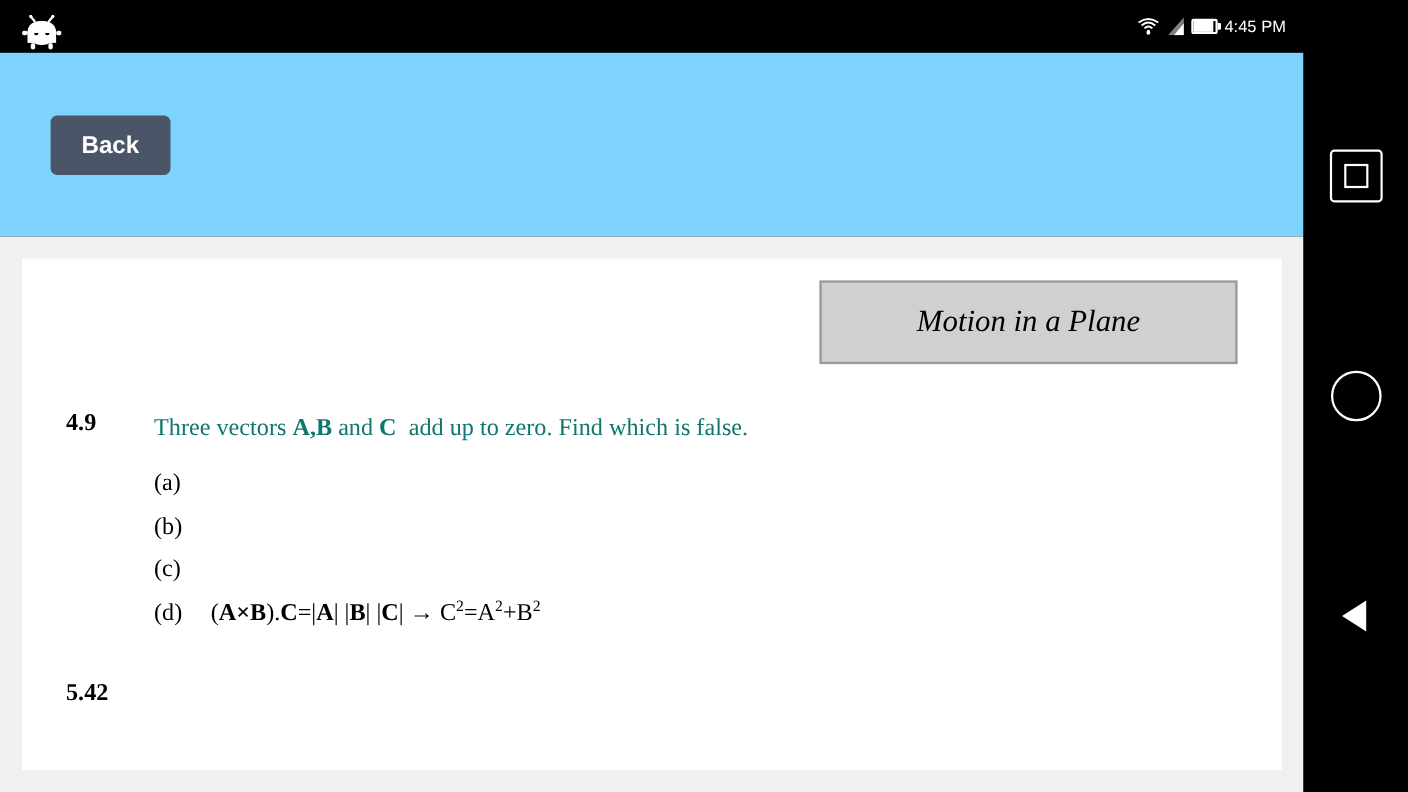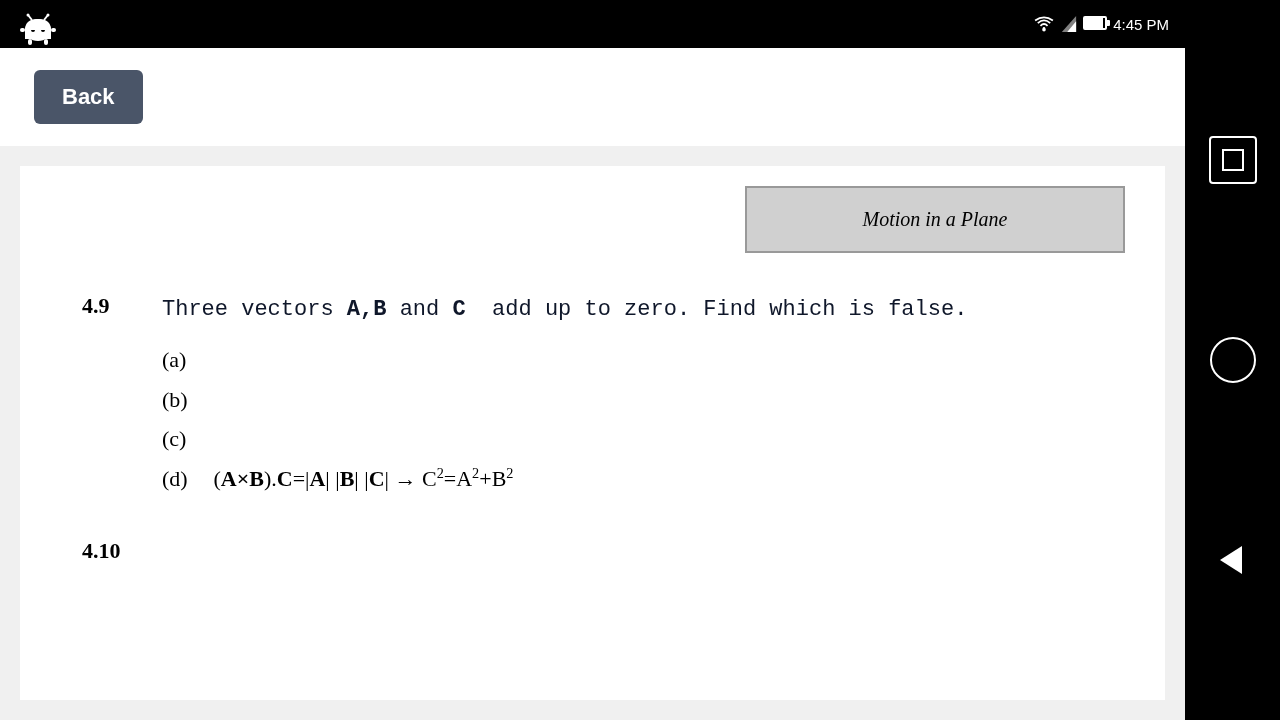--- a/index.html
+++ b/index.html
@@ -29,20 +29,21 @@
       background: #000;
       display: flex;
       align-items: center;
       justify-content: flex-end;
       padding-right: 16px;
       gap: 8px;
     }
 
     .status-icons {
       display: flex;
+      align-items: center;
       gap: 6px;
     }
 
     .wifi-icon {
       width: 22px;
       height: 16px;
     }
 
     .signal-icon {
       width: 16px;
@@ -79,25 +80,25 @@
     .status-time {
       color: #fff;
       font-family: Arial, sans-serif;
       font-size: 15px;
       font-weight: 500;
     }
 
     
     .top-bar {
       width: 100%;
-      height: 98px;
-      background: #ffffff;
-      display: flex;
-      align-items: center;
-      padding-left: 34px;
+      height: 167px;
+      background: #7dd3fc;
+      display: flex;
+      align-items: center;
+      padding-left: 46px;
     }
 
     .back-button {
       background: #4a5568;
       color: #fff;
       border: none;
       border-radius: 6px;
       padding: 14px 28px;
       font-size: 22px;
       font-weight: bold;
@@ -126,52 +127,51 @@
       margin-bottom: 30px;
       margin-left: 30px;
       background: #d0d0d0;
       border: 2px solid #999;
       padding: 20px 40px;
       min-width: 380px;
       text-align: center;
     }
 
     .chapter-title-text {
-      font-size: 20px;
+      font-size: 28px;
       font-style: italic;
       font-family: 'Times New Roman', Times, serif;
       color: #000;
     }
 
     
     .question-block {
       clear: both;
       margin-bottom: 30px;
       padding-top: 10px;
-      margin-left: 22px;
     }
 
     .question-number-line {
       display: flex;
       align-items: flex-start;
       margin-bottom: 14px;
     }
 
     .q-number {
       font-size: 22px;
       font-weight: bold;
       font-family: 'Times New Roman', Times, serif;
       min-width: 80px;
       color: #000;
     }
 
     .q-text {
       font-size: 22px;
-      font-family: Liberation Mono, monospace;
-      color: #0f172a;
+      font-family: Liberation Serif, serif;
+      color: #0f766e;
       line-height: 1.5;
     }
 
     .options-list {
       margin-left: 80px;
     }
 
     .option-item {
       font-size: 22px;
       font-family: 'Times New Roman', Times, serif;
@@ -314,21 +314,21 @@
           </div>
           <div class="option-item">
             <span class="opt-label">(d)</span>
             <span>&nbsp;(<strong>A×B</strong>).<strong>C</strong>=|<strong>A</strong>| |<strong>B</strong>| |<strong>C</strong>| → C<sup>2</sup>=A<sup>2</sup>+B<sup>2</sup></span>
           </div>
         </div>
       </div>
 
       <div class="question-block">
         <div class="question-number-line">
-          <span class="q-number">4.10</span>
+          <span class="q-number">5.42</span>
         </div>
       </div>
 
     </div>
   </div>
 </div>
 
 <div class="right-sidebar">
 
   <div class="nav-btn">

